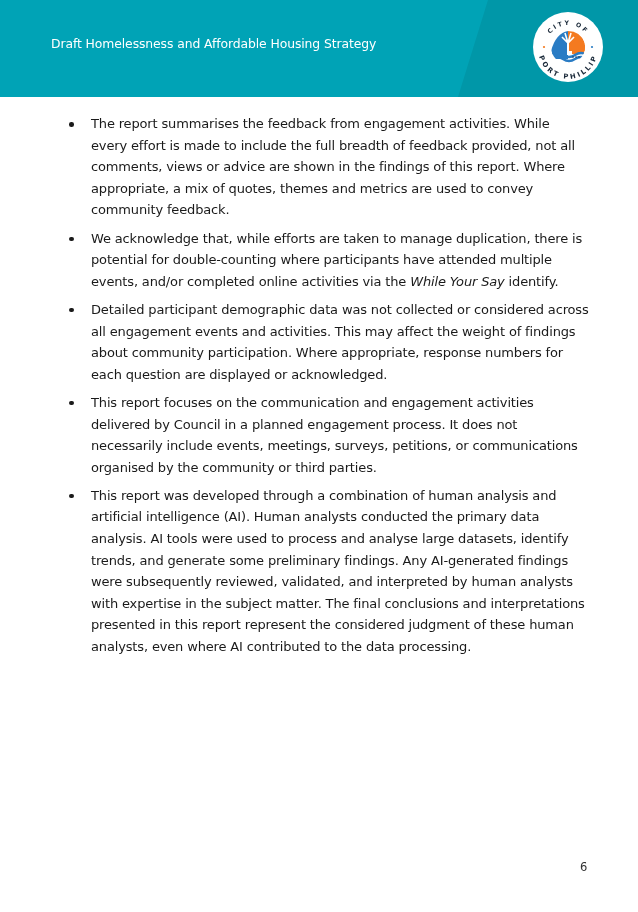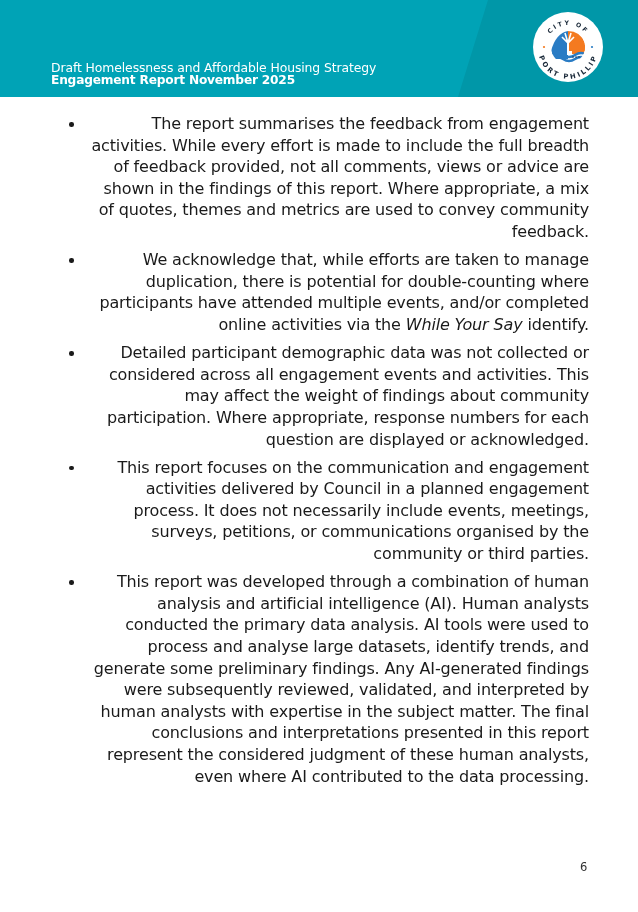--- a/index.html
+++ b/index.html
@@ -24,21 +24,21 @@
       overflow: hidden;
     }
     .header-shade {
       position: absolute;
       top: 0; left: 0;
       width: 638px; height: 97px;
     }
     .header-title {
       position: absolute;
       left: 51px;
-      top: 60px;
+      top: 36px;
       font-size: 12.4px;
       color: #ffffff;
       font-weight: normal;
       letter-spacing: -0.1px;
       white-space: nowrap;
     }
     .header-subtitle {
       position: absolute;
       left: 51px;
       top: 73px;
@@ -62,26 +62,25 @@
       width: 520px;
     }
     ul.bullets {
       list-style: none;
       margin: 0;
       padding: 0;
     }
     ul.bullets li {
       position: relative;
       padding-left: 22px;
-      font-size: 16px;
+      font-size: 13px;
       line-height: 21.6px;
       margin-bottom: 6.6px;
       color: #1a1a1a;
       letter-spacing: -0.15px;
-      text-align: right;
     }
     ul.bullets li .dot {
       position: absolute;
       left: 0;
       top: 9px;
       width: 4.5px;
       height: 4.5px;
       border-radius: 50%;
       background: #1a1a1a;
     }
@@ -97,21 +96,20 @@
     }
   </style>
 </head>
 <body>
 
 <div class="header">
   <svg class="header-shade" viewBox="0 0 638 97" preserveAspectRatio="none">
     <polygon points="488,0 638,0 638,97 458,97" fill="#0097a8"></polygon>
   </svg>
   <div class="header-title">Draft Homelessness and Affordable Housing Strategy</div>
-  <div class="header-subtitle">Engagement Report November 2025</div>
 
   <svg class="logo" viewBox="0 0 72 72">
     <defs>
       <path id="arcTop" d="M 14 36 A 22 22 0 0 1 58 36"></path>
       <path id="arcBot" d="M 11 38 A 25 25 0 0 0 61 38"></path>
       <clipPath id="innerClip">
           <circle cx="36" cy="36" r="17"></circle>
         </clipPath>
     </defs>
     <circle cx="36" cy="36" r="35" fill="#ffffff"></circle>

